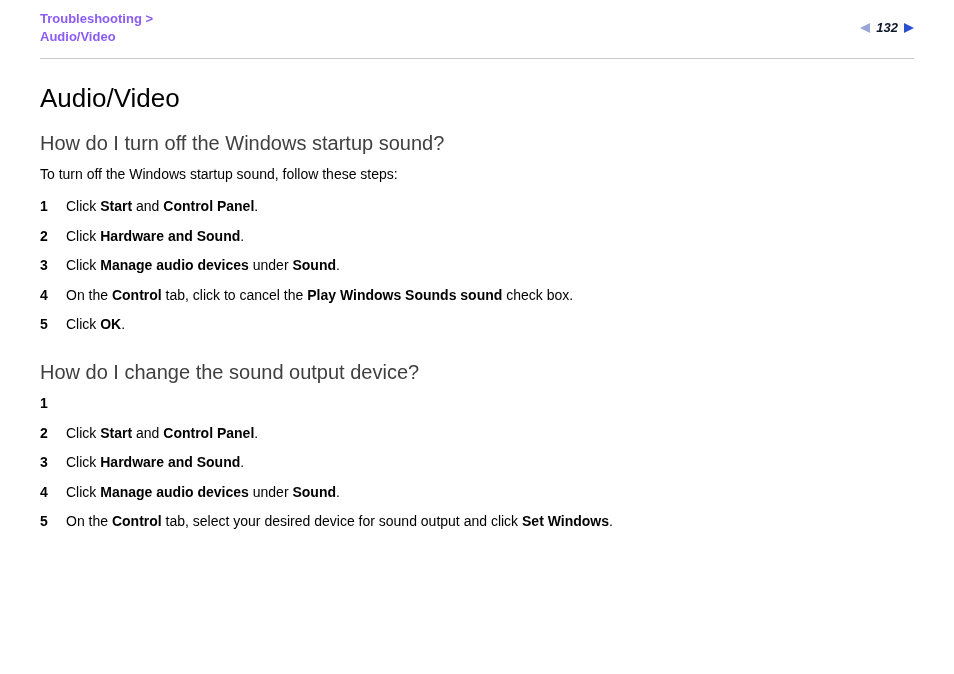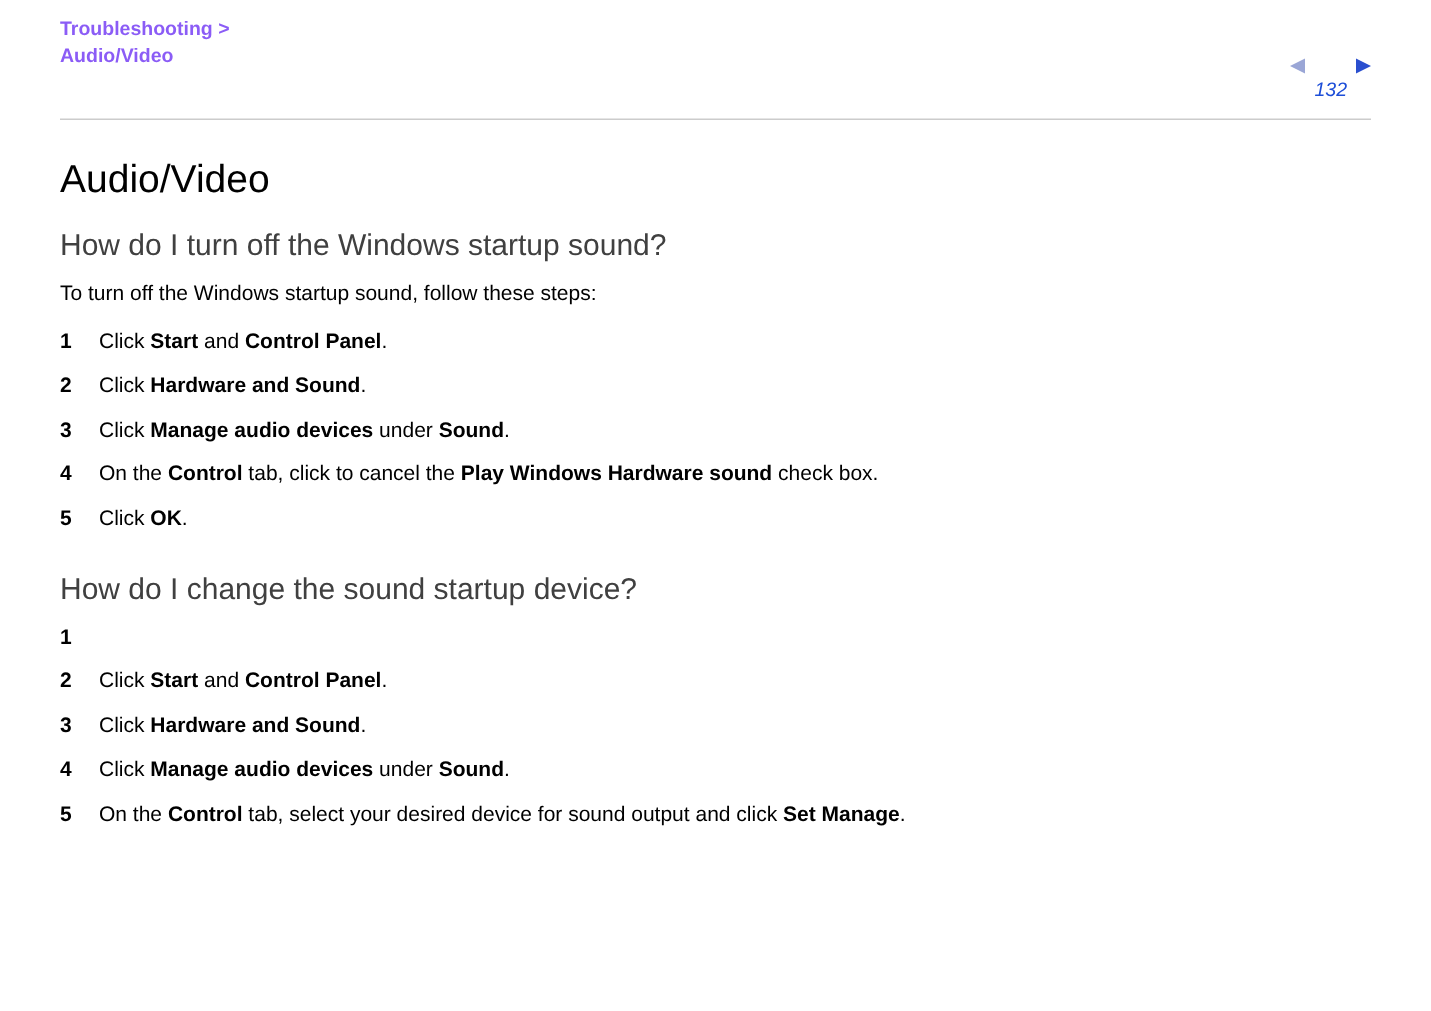--- a/index.html
+++ b/index.html
@@ -29,25 +29,24 @@
     color: #8b5cf6;
     line-height: 1.4;
   }
   .pager {
     display: flex;
     align-items: center;
     gap: 6px;
     padding-top: 10px;
   }
   .pager .num {
-    color: #1d4ed8;
-    font-weight: normal;
+    color: #0f172a;
+    font-weight: bold;
     font-style: italic;
     font-size: 13px;
-    margin-top: 32px;
   }
   .arrow-left {
     width: 0; height: 0;
     border-top: 5px solid transparent;
     border-bottom: 5px solid transparent;
     border-right: 10px solid #9aa6d6;
     cursor: pointer;
   }
   .arrow-right {
     width: 0; height: 0;
@@ -121,46 +120,46 @@
         <li>
           <span class="num">2</span>
           <span class="txt">Click <b>Hardware and Sound</b>.</span>
         </li>
         <li>
           <span class="num">3</span>
           <span class="txt">Click <b>Manage audio devices</b> under <b>Sound</b>.</span>
         </li>
         <li>
           <span class="num">4</span>
-          <span class="txt">On the <b>Control</b> tab, click to cancel the <b>Play Windows Hardware sound</b> check box.</span>
+          <span class="txt">On the <b>Control</b> tab, click to cancel the <b>Play Windows Sounds sound</b> check box.</span>
         </li>
         <li>
           <span class="num">5</span>
           <span class="txt">Click <b>OK</b>.</span>
         </li>
       </ol>
   </div>
 
   <div class="section">
-    <h2 class="section-title">How do I change the sound startup device?</h2>
+    <h2 class="section-title">How do I change the sound output device?</h2>
     <ol class="steps" id="steps2">
         <li>
           <span class="num">1</span>
         </li>
         <li>
           <span class="num">2</span>
           <span class="txt">Click <b>Start</b> and <b>Control Panel</b>.</span>
         </li>
         <li>
           <span class="num">3</span>
           <span class="txt">Click <b>Hardware and Sound</b>.</span>
         </li>
         <li>
           <span class="num">4</span>
           <span class="txt">Click <b>Manage audio devices</b> under <b>Sound</b>.</span>
         </li>
         <li>
           <span class="num">5</span>
-          <span class="txt">On the <b>Control</b> tab, select your desired device for sound output and click <b>Set Manage</b>.</span>
+          <span class="txt">On the <b>Control</b> tab, select your desired device for sound output and click <b>Set Windows</b>.</span>
         </li>
       </ol>
   </div>
 </div>
 
 </body></html>

